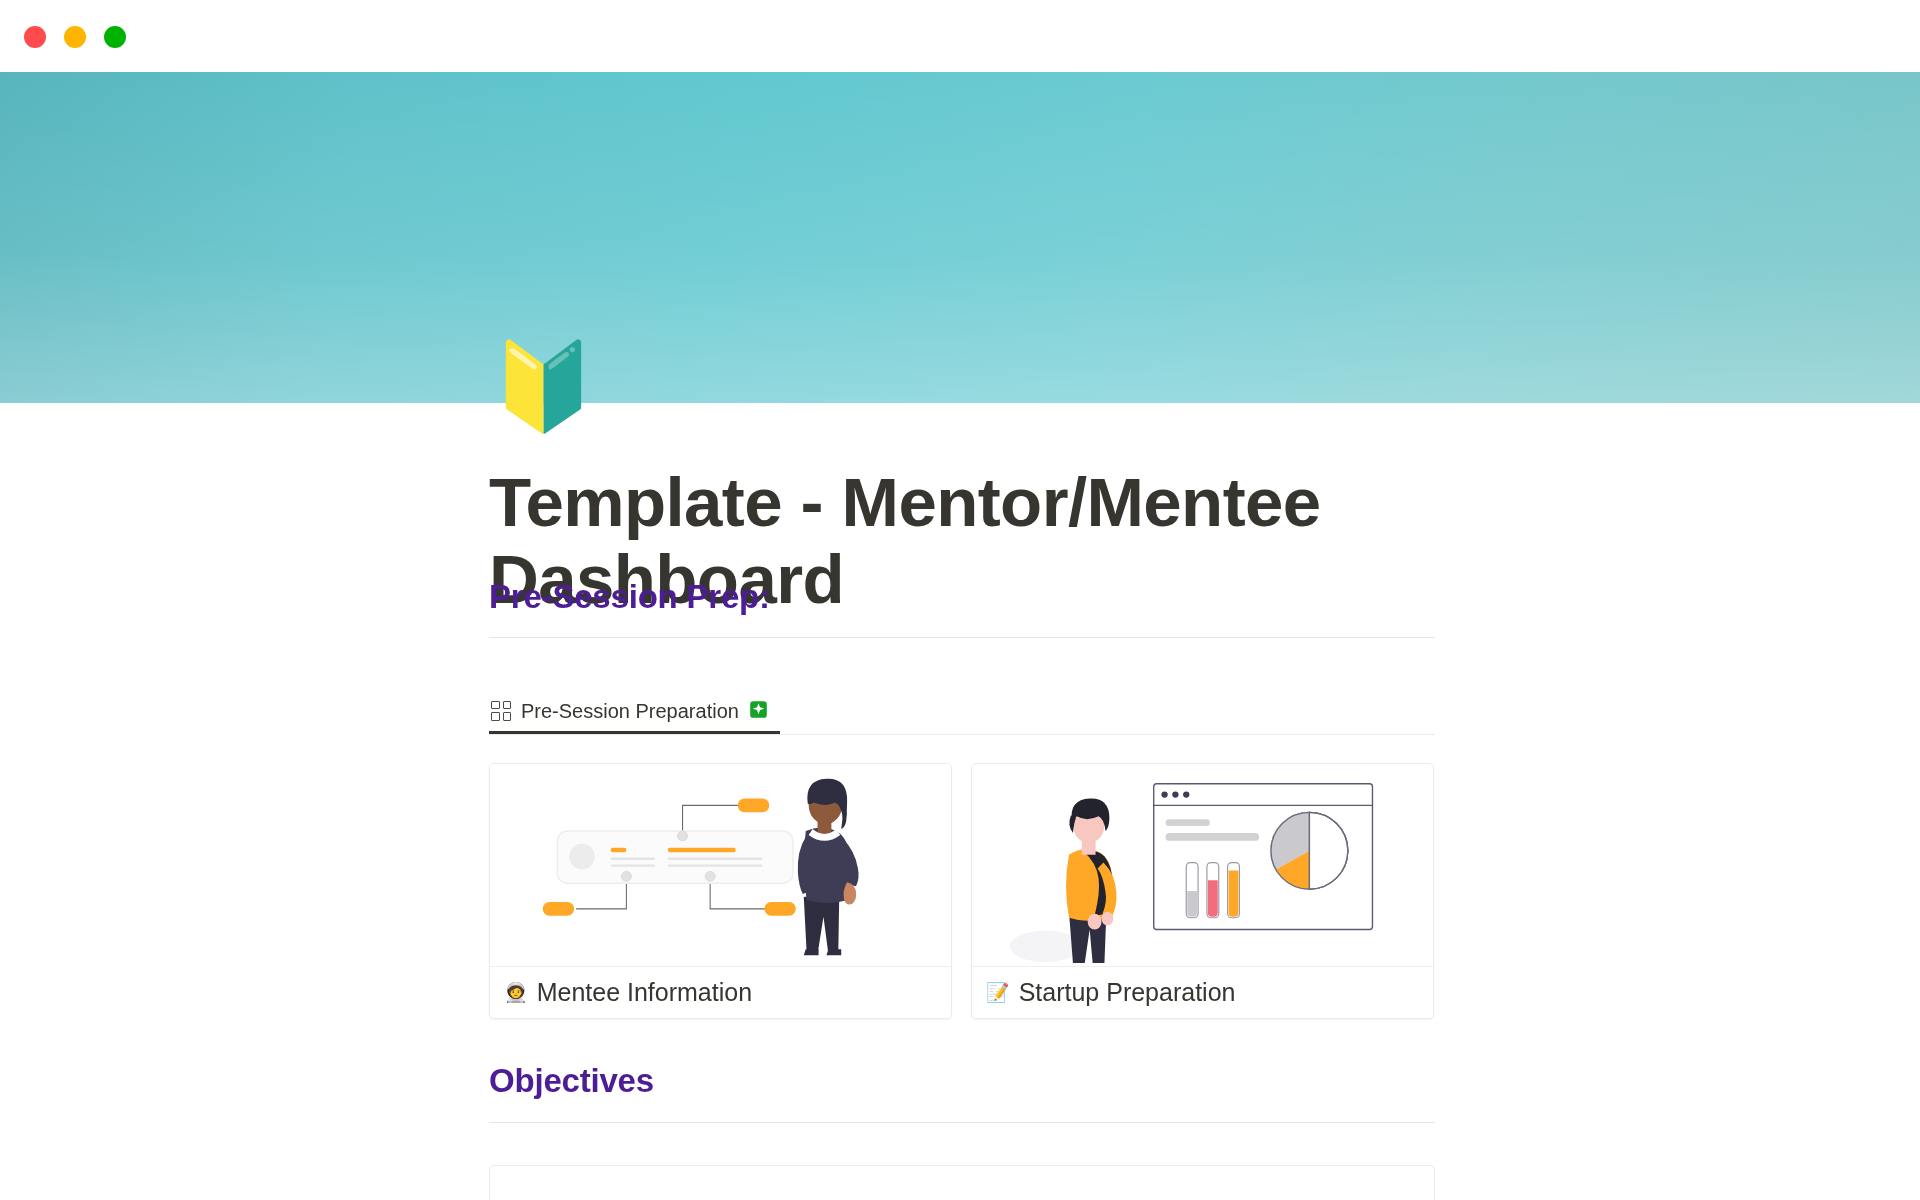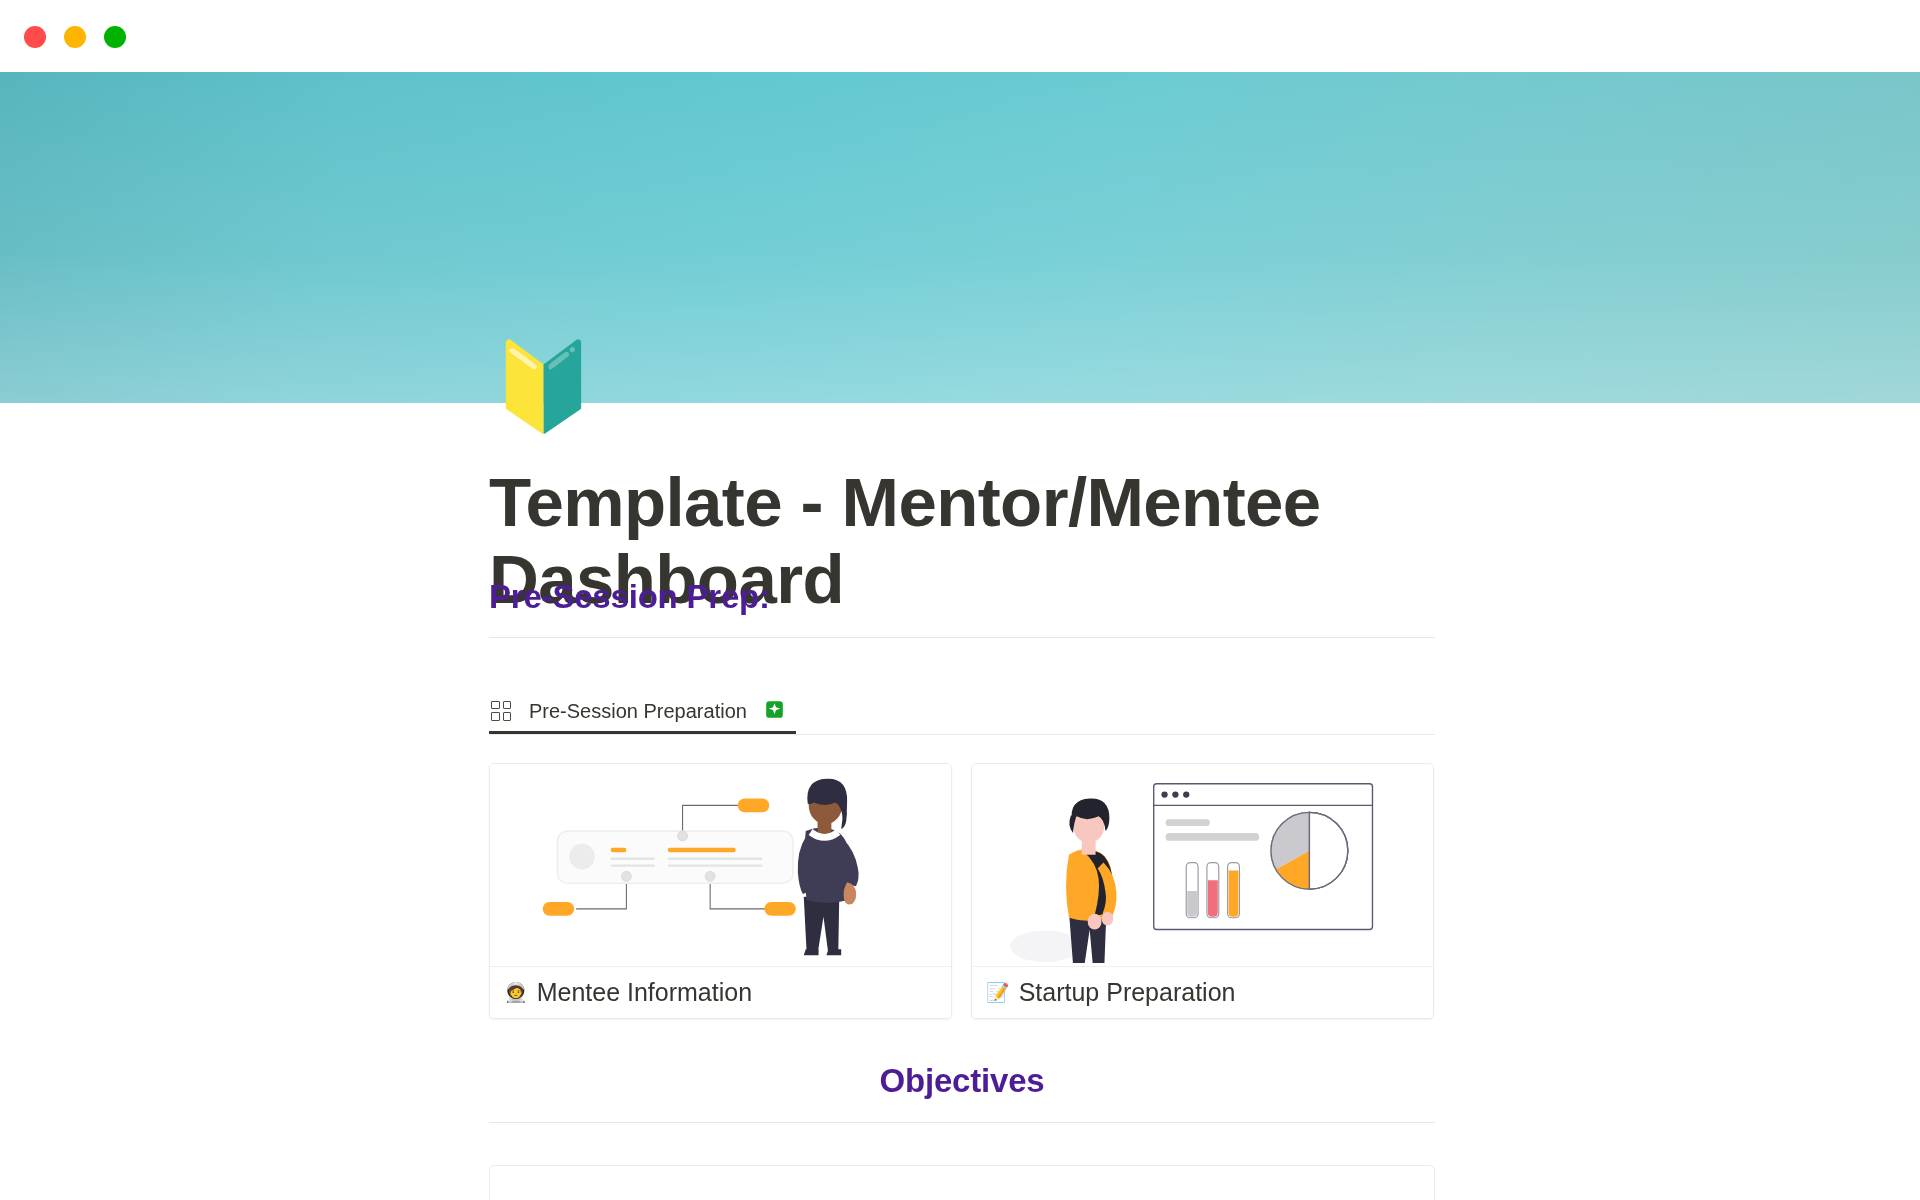--- a/index.html
+++ b/index.html
@@ -97,38 +97,38 @@
   }
   .section-rule {
     position: absolute;
     left: 489px;
     width: 946px;
     height: 1px;
     background: #e6e6e4;
   }
   #h-presession { top: 578px; }
   #r-presession { top: 637px; }
-  #h-objectives { top: 1062px; text-align: center; }
+  #h-objectives { top: 1062px; }
   #r-objectives { top: 1122px; }
 
   
   .tab-bar {
     position: absolute;
     left: 489px;
     top: 690px;
     width: 946px;
     height: 45px;
     border-bottom: 1px solid #eaeaea;
     display: flex;
     align-items: flex-start;
   }
   .tab {
     display: flex;
     align-items: center;
-    gap: 18px;
+    gap: 10px;
     height: 44px;
     padding: 0 12px 0 2px;
     font-size: 20px;
     color: #37352f;
     border-bottom: 3px solid #37352f;
     cursor: pointer;
     white-space: nowrap;
   }
   .tab-grid-icon {
     width: 20px; height: 20px;

